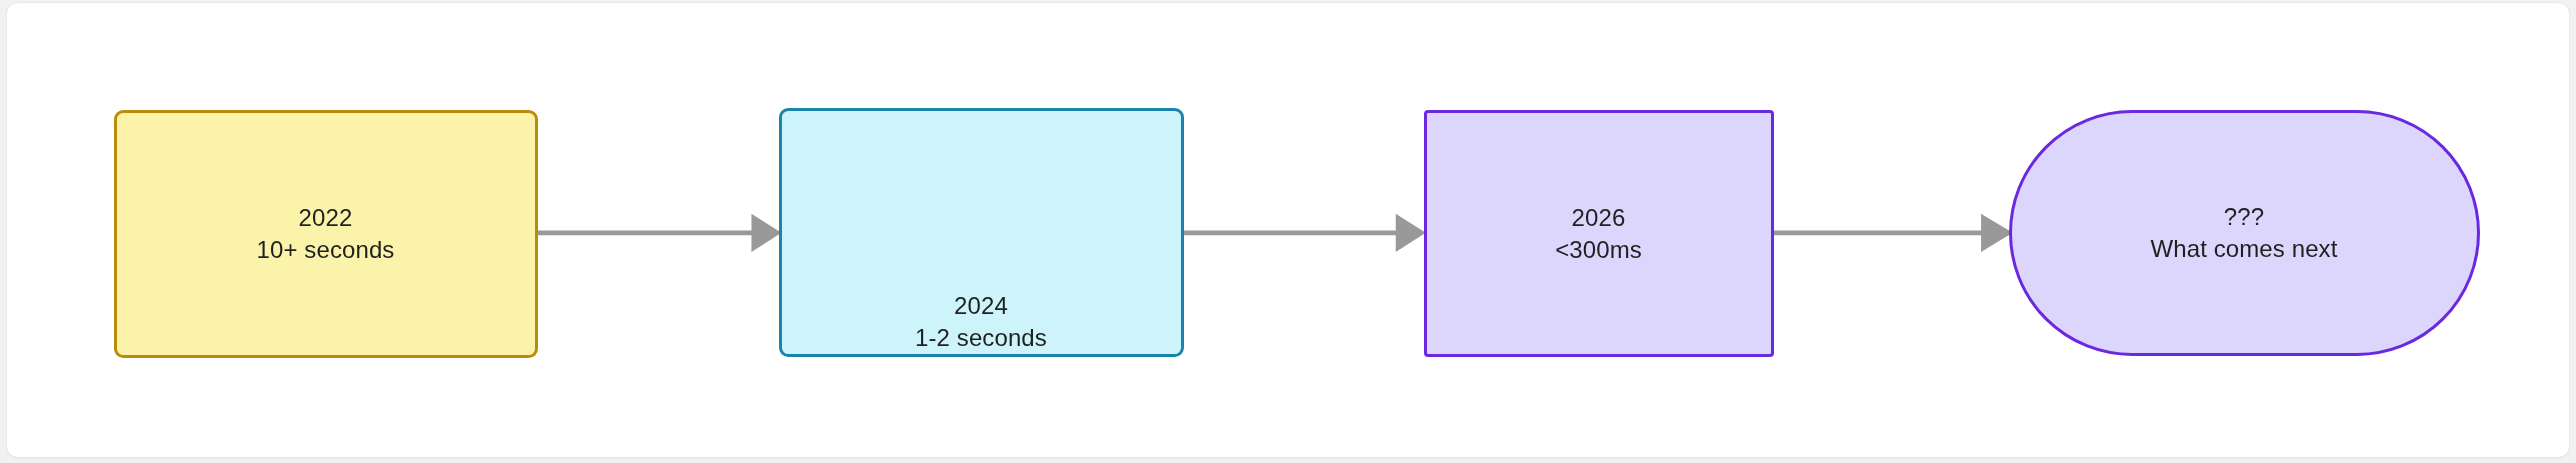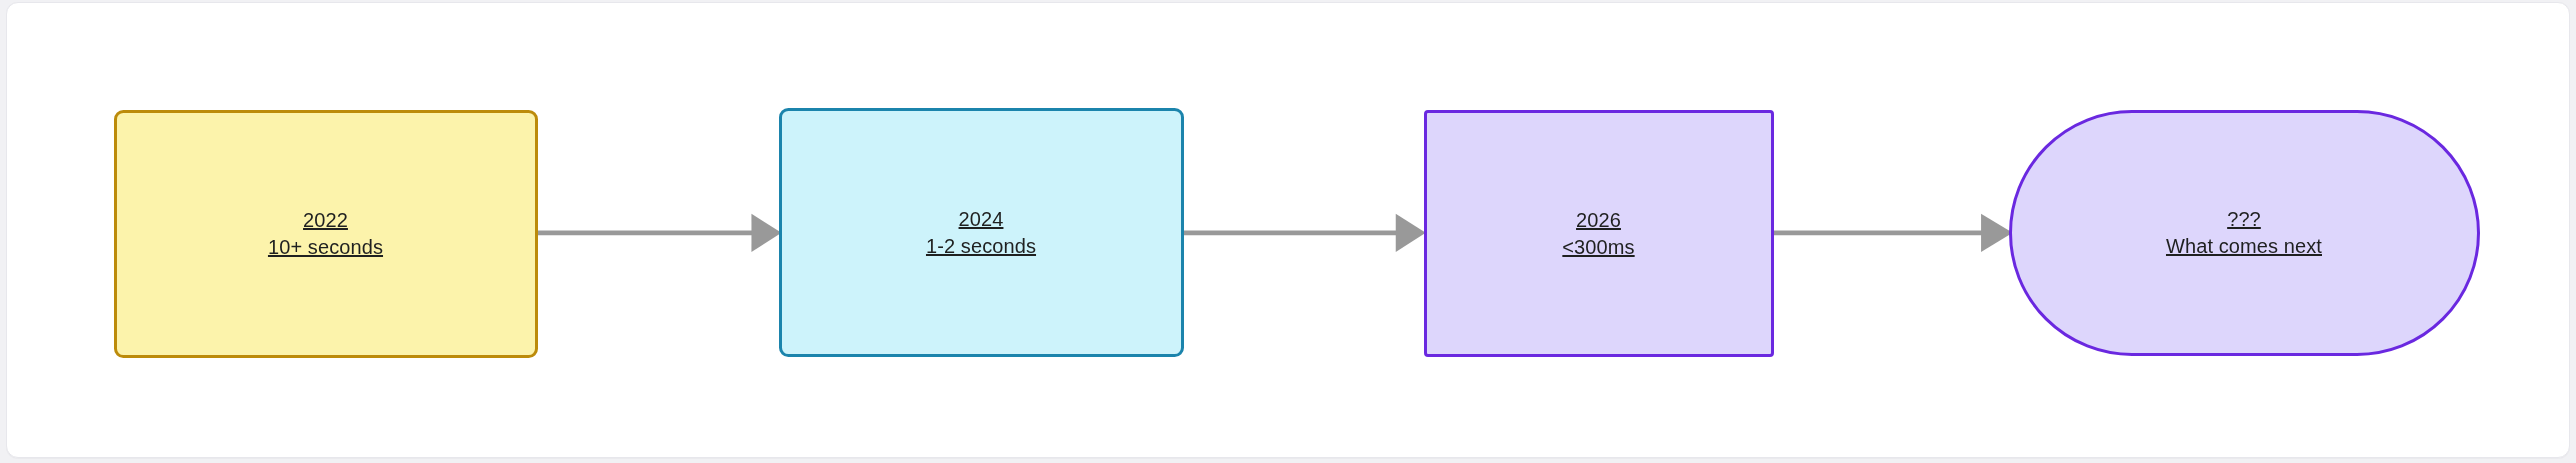--- a/index.html
+++ b/index.html
@@ -54,26 +54,25 @@
     position: absolute;
     box-sizing: border-box;
     display: flex;
     align-items: center;
     justify-content: center;
     text-align: center;
   }
 
   .node-label {
     color: #1f2020;
-    font-size: 20px;
+    font-size: 24px;
     line-height: 1.34;
     letter-spacing: 0.1px;
     white-space: pre-line;
     padding: 0 9.8px;
-    text-decoration: underline;
   }
 
   
   .node-2022 {
     left: 107px;
     top: 107px;
     width: 424px;
     height: 248px;
     background: #fcf3ab;
     border: 3.8px solid #bc8b0a;
@@ -82,20 +81,21 @@
 
   
   .node-2024 {
     left: 772px;
     top: 105px;
     width: 405px;
     height: 249px;
     background: #cdf3fb;
     border: 3.8px solid #1b84ac;
     border-radius: 9.3px;
+    align-items: flex-end;
   }
 
   
   .node-2026 {
     left: 1417px;
     top: 107px;
     width: 350px;
     height: 247px;
     background: #ddd6fc;
     border: 3.8px solid #6a28e0;

